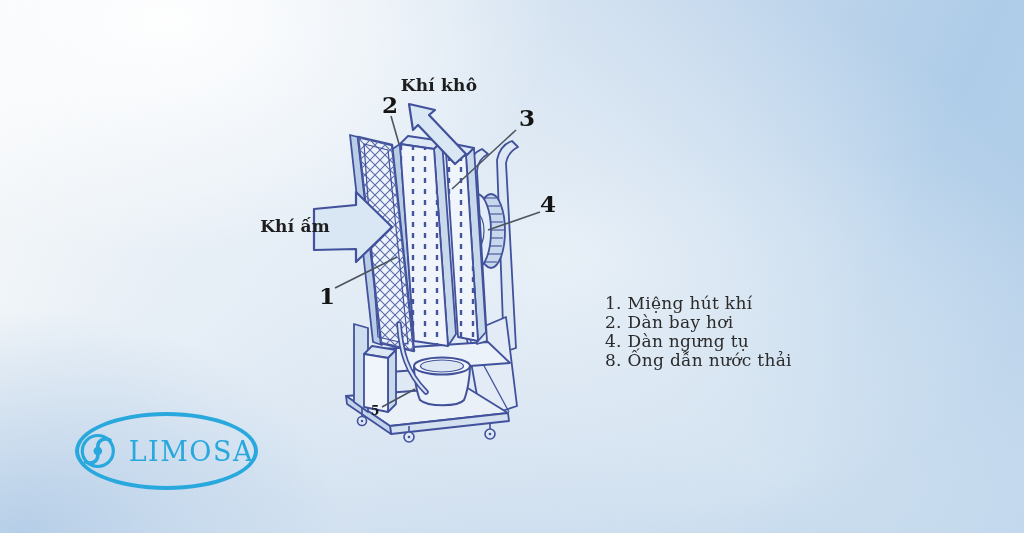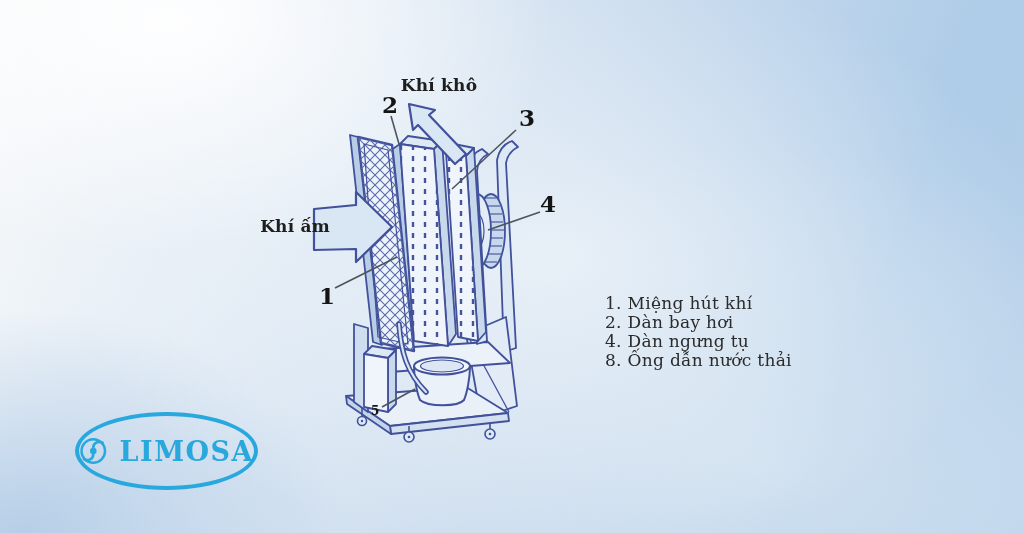--- a/index.html
+++ b/index.html
@@ -41,21 +41,21 @@
     color:#2b2b2b;white-space:nowrap;
   }
   .legend .item{height:19px;}
   .logo{
     position:absolute;left:75px;top:412px;
     width:183px;height:78px;box-sizing:border-box;
     border:4px solid #29a8dd;border-radius:50%;
     display:flex;align-items:center;justify-content:center;gap:5px;
   }
   .logo-text{
-    font-weight:700;font-size:27px;letter-spacing:1.5px;
+    font-weight:400;font-size:27px;letter-spacing:1.5px;
     color:#29a8dd;white-space:nowrap;margin-left:7px;
   }
 </style>
 </head>
 <body>
 
 <div class="stage">
 
   <svg class="diagram" viewBox="0 0 1024 533">
     <defs>

